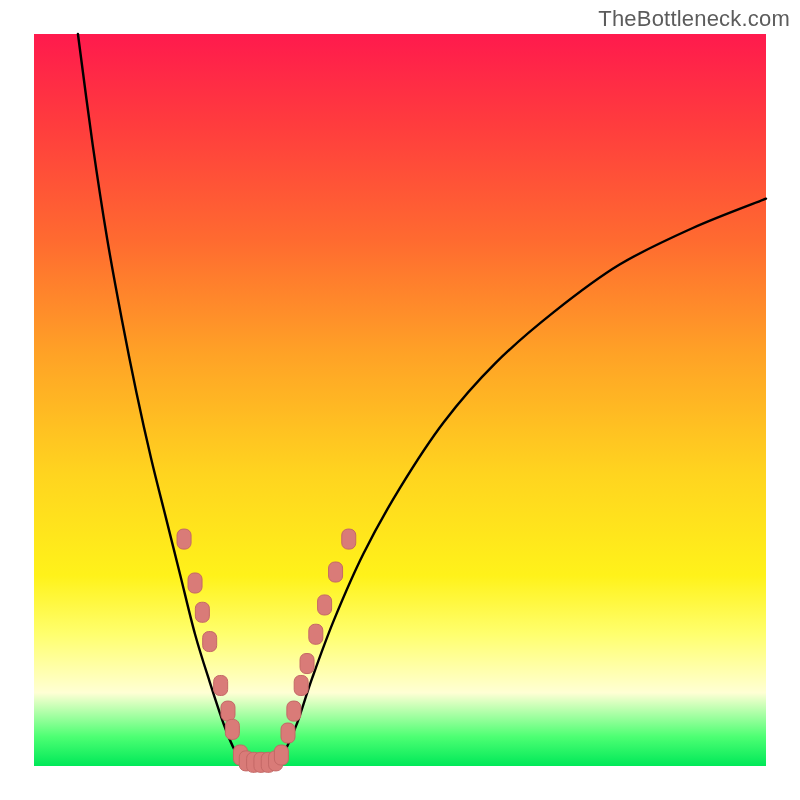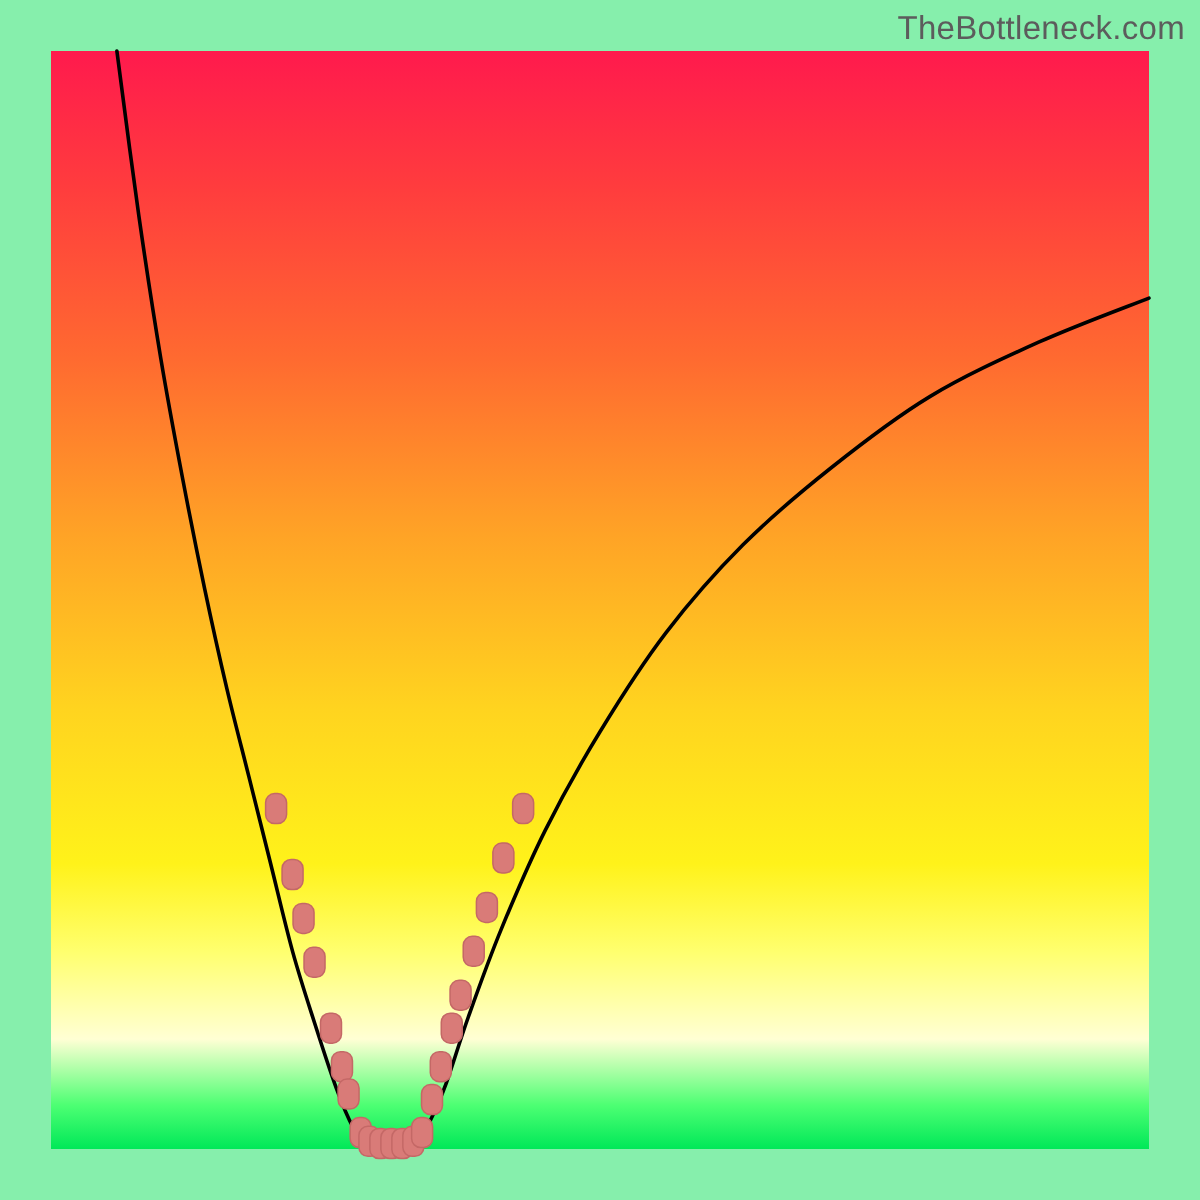--- a/index.html
+++ b/index.html
@@ -10,21 +10,21 @@
     background: #000;
     overflow: hidden;
     font-family: Arial, Helvetica, sans-serif;
   }
   .frame {
     position: absolute;
     left: 0;
     top: 0;
     width: 800px;
     height: 800px;
-    background: #86efac;
+    background: #ffffff;
   }
   .plot {
     position: absolute;
     left: 34px;
     top: 34px;
     width: 732px;
     height: 732px;
     
     background: linear-gradient(
       to bottom,

